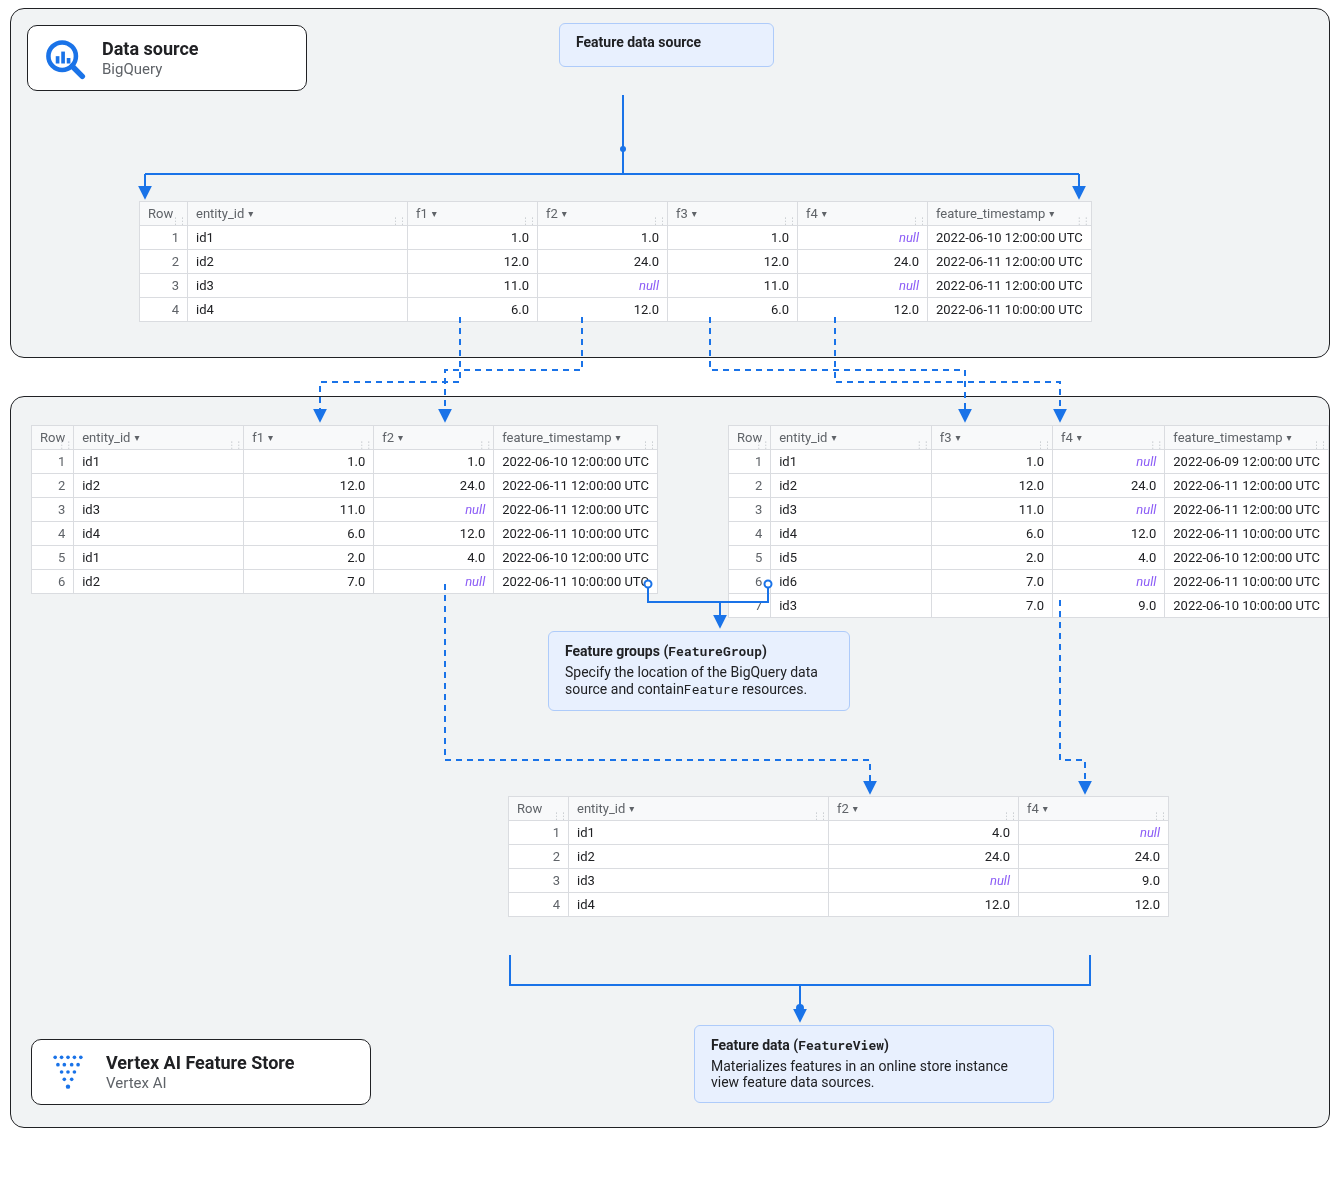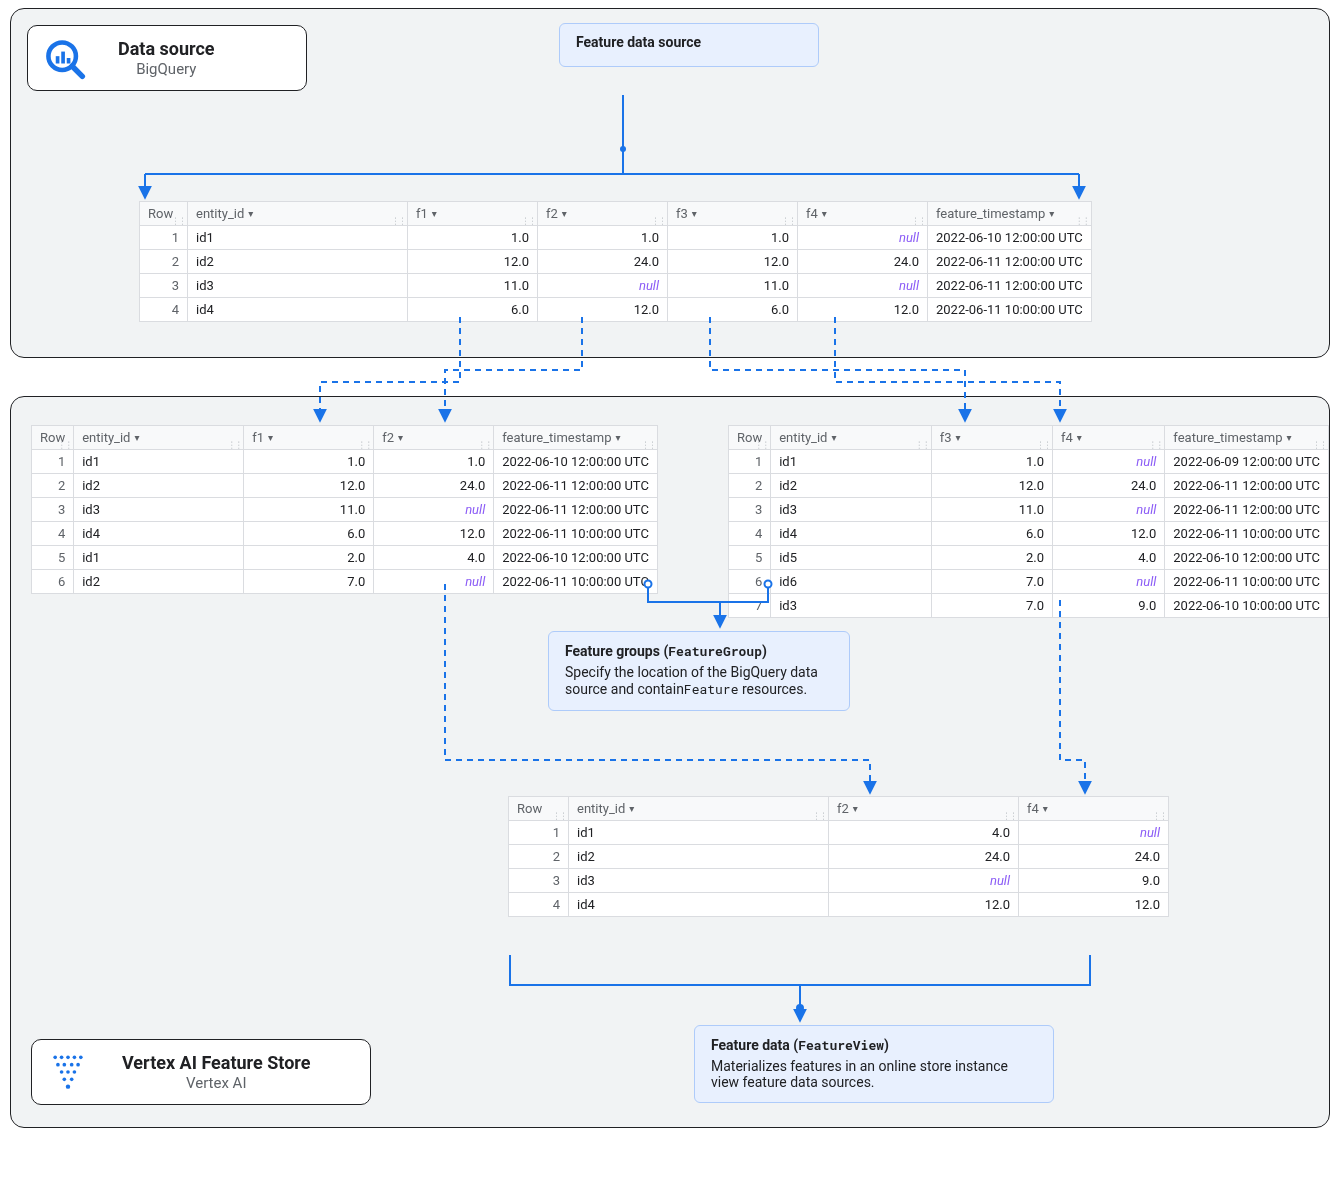--- a/index.html
+++ b/index.html
@@ -26,26 +26,26 @@
     position:absolute;
     border:1.5px solid #202124;
     border-radius:14px;
     background:var(--bg);
   }
   #top-panel{ left:10px; top:8px; width:1320px; height:350px; }
   #bottom-panel{ left:10px; top:396px; width:1320px; height:732px; }
 
   .tag{
     position:absolute;
-    display:flex;align-items:center;gap:32px;
+    display:flex;align-items:center;gap:16px;
     background:#fff;border:1.5px solid #202124;border-radius:10px;
     padding:10px 20px 10px 14px;min-width:280px;
   }
   .tag .title{font-weight:700;font-size:18px;line-height:22px;}
-  .tag .sub{font-size:15px;color:var(--muted);line-height:18px;text-align:center;}
+  .tag .sub{font-size:15px;color:var(--muted);line-height:18px;}
 
   .callout{
     position:absolute;
     background:var(--blue-box);
     border:1px solid #aecbfa;
     border-radius:6px;
     padding:10px 16px 12px 16px;
     font-size:14px;
     max-width:360px;
   }
@@ -100,21 +100,21 @@
       <rect x="21" y="17" width="4" height="13" fill="#1a73e8"></rect>
       <rect x="27" y="24" width="4" height="6" fill="#1a73e8"></rect>
       <line x1="33" y1="33" x2="44" y2="44" stroke="#1a73e8" stroke-width="6" stroke-linecap="round"></line>
     </svg>
     <div>
       <div class="title">Data source</div>
       <div class="sub">BigQuery</div>
     </div>
   </div>
 
-  <div class="callout" style="left:548px;top:14px;width:260px;">
+  <div class="callout" style="left:548px;top:14px;width:215px;">
     <div class="head">Feature data source</div>
   </div>
 
   <table class="data-table" id="t-source" style="left:128px;top:192px;">
       <tbody>
         <tr>
           <th style="width:48px;"><span>Row</span><span class="resize">⋮⋮</span></th>
           <th style="width:220px;"><span>entity_id</span><span class="sort"></span><span class="resize">⋮⋮</span></th>
           <th style="width:130px;"><span>f1</span><span class="sort"></span><span class="resize">⋮⋮</span></th>
           <th style="width:130px;"><span>f2</span><span class="sort"></span><span class="resize">⋮⋮</span></th>

